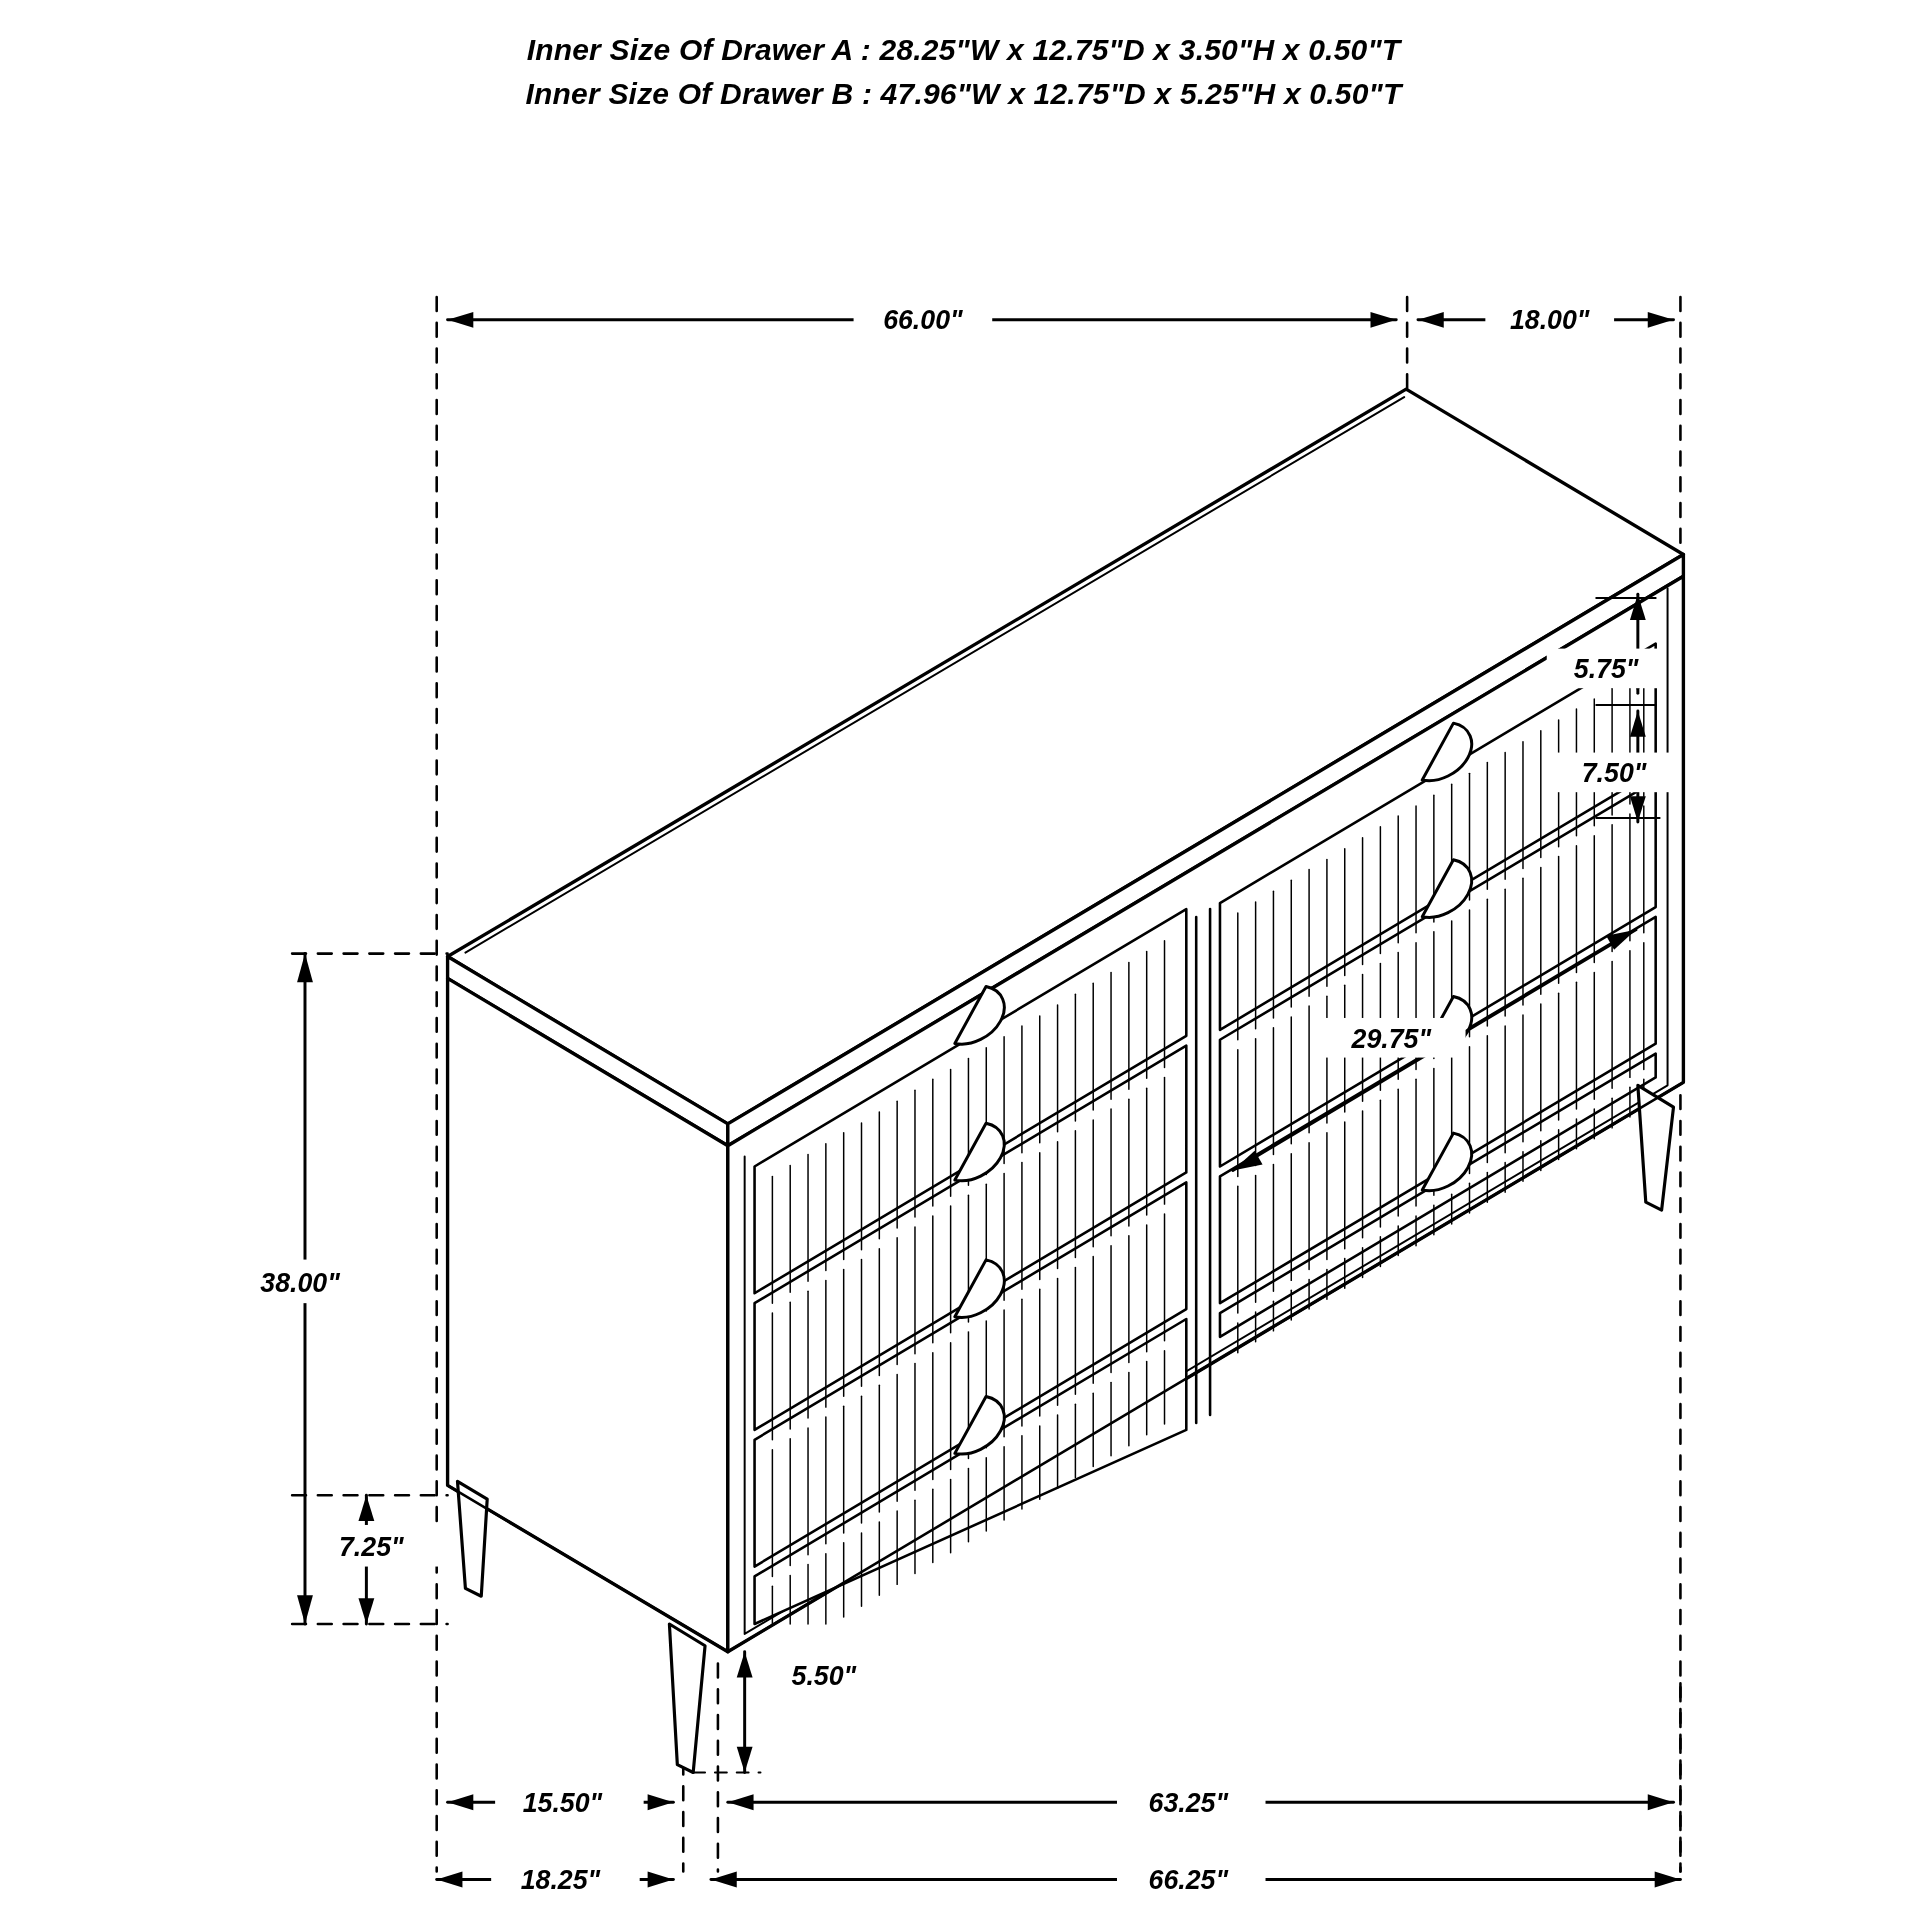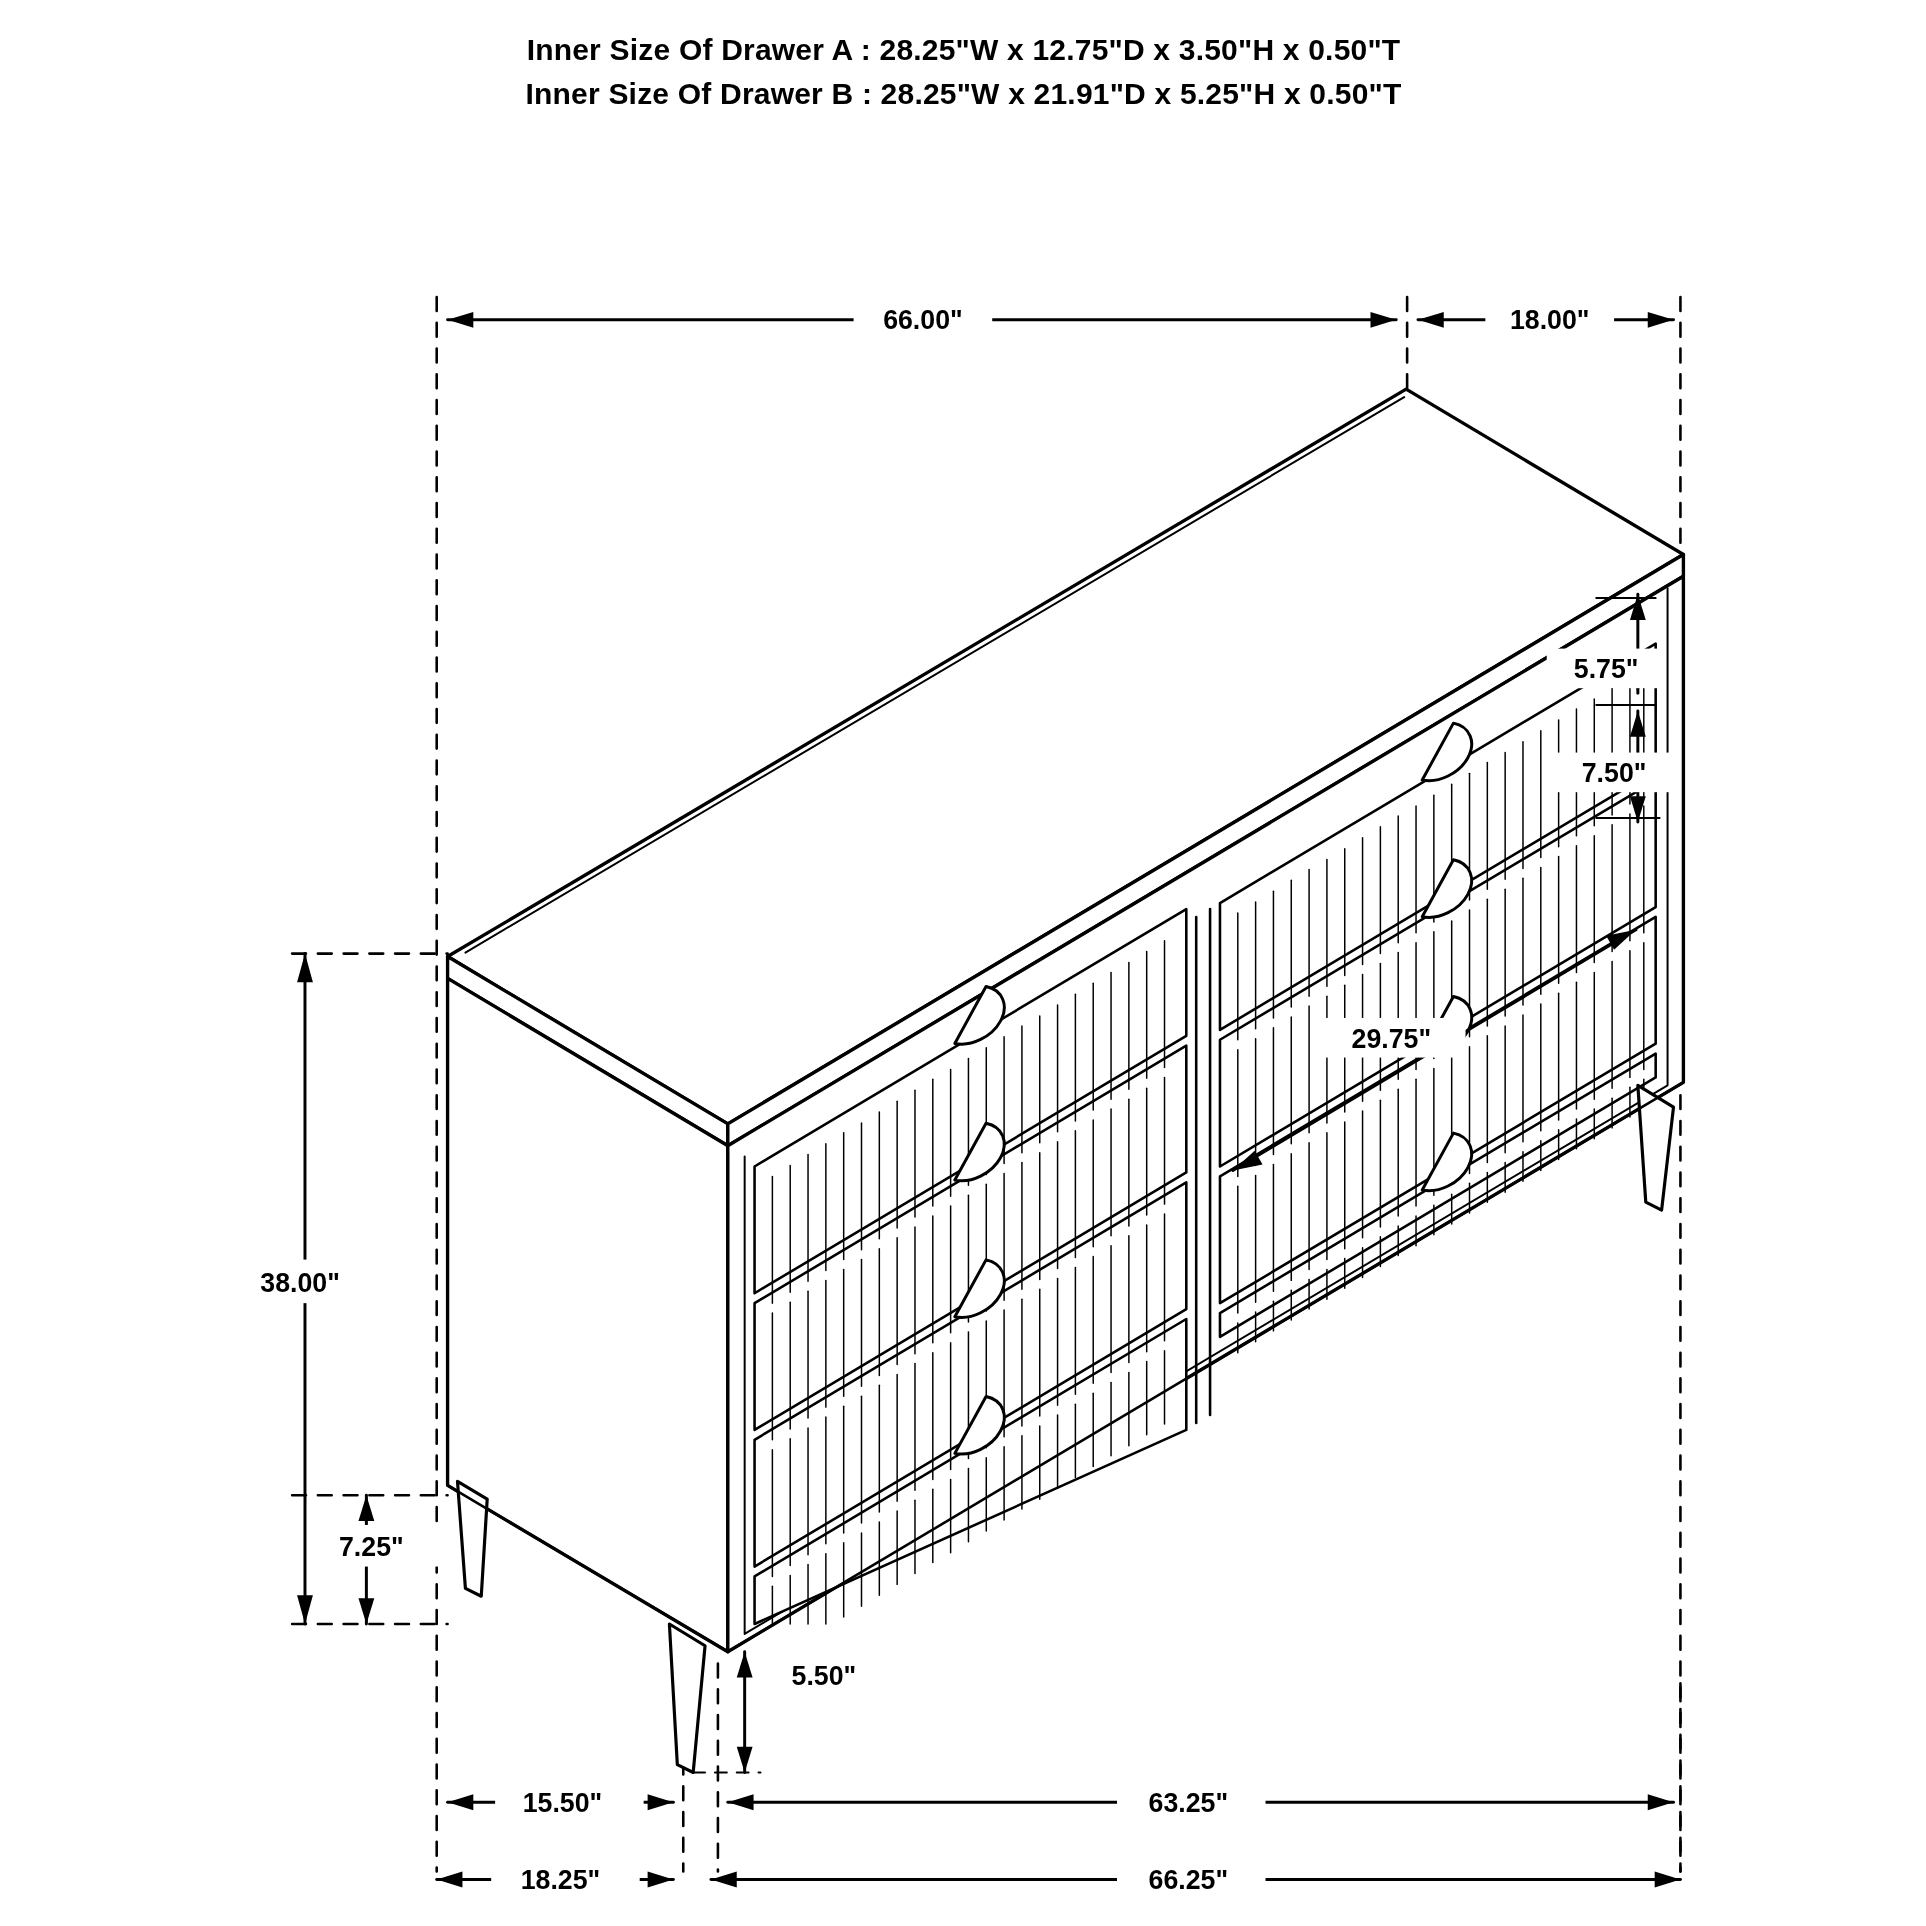--- a/index.html
+++ b/index.html
@@ -12,20 +12,21 @@
     height: 1927px;
     font-family: "Liberation Sans", sans-serif;
     color: #000000;
     overflow: hidden;
     position: relative;
   }
   #stage {
     position: relative;
     width: 1679px;
     height: 1927px;
+    font-style: italic;
   }
   .note-block {
     position: absolute;
     top: 28px;
     left: 0;
     width: 1927px;
     text-align: center;
   }
   .note-line {
     font-size: 30px;
@@ -45,21 +46,21 @@
     font-family: "Liberation Sans", sans-serif;
   }
 </style>
 </head>
 <body>
 
 <div id="stage">
 
   <div class="note-block">
     <div class="note-line">Inner Size Of Drawer A : 28.25"W x 12.75"D x 3.50"H x 0.50"T</div>
-    <div class="note-line">Inner Size Of Drawer B : 28.25"W x 21.91"D x 5.25"H x 0.50"T</div>
+    <div class="note-line">Inner Size Of Drawer B : 47.96"W x 12.75"D x 5.25"H x 0.50"T</div>
   </div>
 
   <svg class="diagram" width="1927" height="1927" viewBox="0 0 1946 1946">
 
     <g fill="none" stroke="#000" stroke-width="3" stroke-linejoin="round" stroke-linecap="round">
 
       <g stroke-dasharray="14 12" stroke-width="2.6">
 
         <line x1="441" y1="300" x2="441" y2="1890"></line>
 

